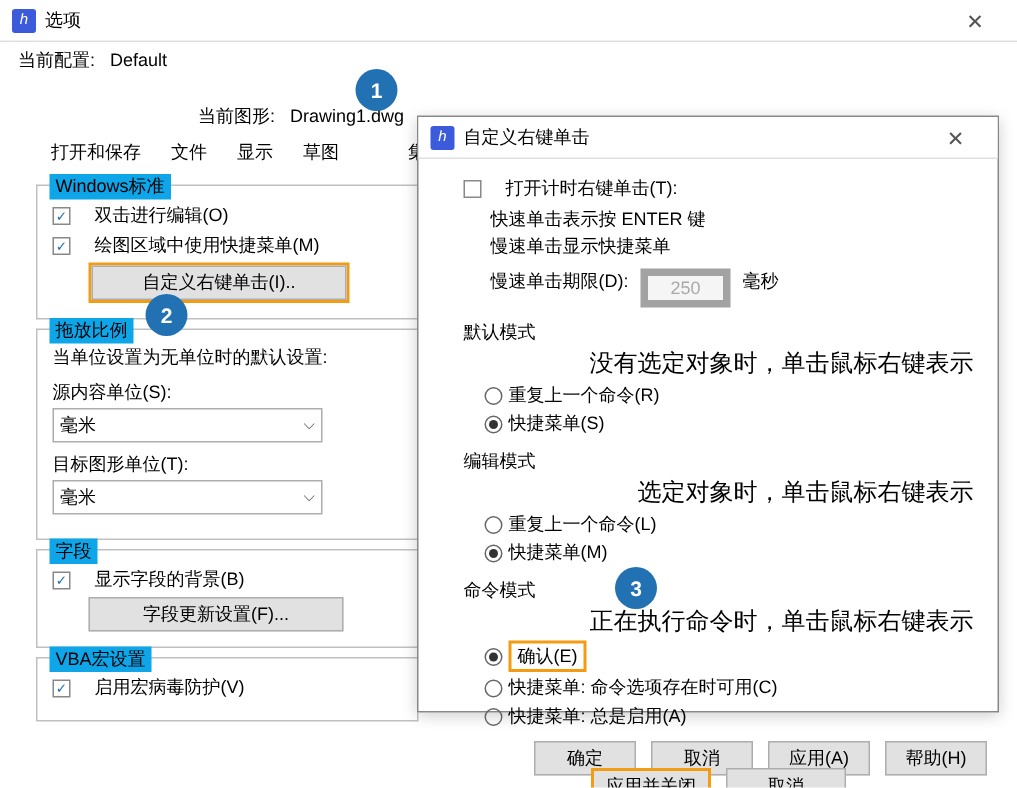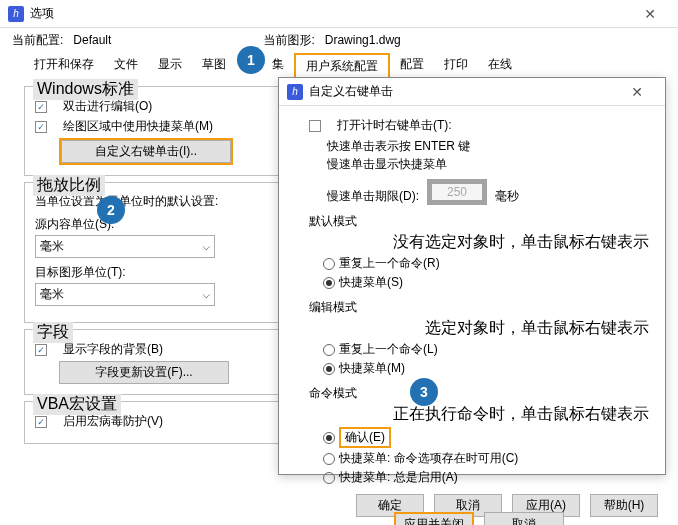--- a/index.html
+++ b/index.html
@@ -1,33 +1,33 @@
 <!DOCTYPE html>
 <html><head>
 <meta charset="utf-8">
 <style>
 * { box-sizing: border-box; margin: 0; padding: 0; }
 body { font-family: "Microsoft YaHei", SimSun, sans-serif; font-size: 12px; background: #fff; width: 678px; height: 525px; position: relative; overflow: hidden; }
 .titlebar { height: 28px; display: flex; align-items: center; padding: 0 8px; border-bottom: 1px solid #e0e0e0; }
 .app-icon { width: 16px; height: 16px; background: #3b5bdb; border-radius: 2px; display: flex; align-items: center; justify-content: center; color: #fff; font-style: italic; font-size: 10px; margin-right: 6px; }
 .titlebar .spacer { flex: 1; }
 .close-btn { width: 40px; height: 28px; display: flex; align-items: center; justify-content: center; font-size: 14px; color: #555; }
-.row1 { display: flex; padding: 4px 12px 2px; gap: 32px; }
+.row1 { display: flex; padding: 4px 12px 2px; gap: 20px; flex-direction: column; }
 .row1 .lbl { margin-right: 10px; }
 .tabs { display: flex; padding: 2px 24px 0; gap: 0; position: relative; }
 .tab { padding: 3px 10px; white-space: nowrap; }
 .tab.highlighted { border: 2px solid #f39c12; background: #fff; position: relative; }
 .badge { position: absolute; width: 28px; height: 28px; border-radius: 50%; background: #2271b3; color: #fff; display: flex; align-items: center; justify-content: center; font-size: 14px; font-weight: bold; z-index: 5; }
 .badge1 { top: 46px; left: 237px; }
 .badge2 { top: 196px; left: 97px; }
 .badge3 { top: 378px; left: 410px; }
 .content { display: flex; padding: 6px 12px 6px 24px; gap: 10px; }
 .left { flex: 0 0 255px; display: flex; flex-direction: column; gap: 6px; }
 .group { border: 1px solid #c0c0c0; padding: 8px 10px 10px; position: relative; }
-.group-title { position: absolute; top: -8px; left: 8px; background: #e5e5e5; padding: 0 4px; font-size: 16px; }
+.group-title { position: absolute; top: -8px; left: 8px; background: #0ea5e9; padding: 0 4px; font-size: 12px; }
 .chk-row { display: flex; align-items: center; gap: 16px; margin: 3px 0; }
 .chk { width: 12px; height: 12px; border: 1px solid #888; display: inline-flex; align-items: center; justify-content: center; font-size: 9px; color: #2271b3; }
 .chk.checked::before { content: "✓"; }
 .btn { border: 1px solid #adadad; background: #e1e1e1; padding: 2px 8px; min-height: 20px; display: inline-flex; align-items: center; justify-content: center; }
 .sel { border: 1px solid #adadad; padding: 2px 4px; display: flex; justify-content: space-between; align-items: center; background: #fff; width: 180px; margin: 2px 0 6px; }
 .sel::after { content: "⌵"; font-size: 10px; color: #555; }
 .lbl2 { margin: 2px 0; }
 .dialog { position: absolute; top: 77px; left: 278px; width: 388px; height: 398px; border: 1px solid #888; background: #fff; box-shadow: 0 2px 10px rgba(0,0,0,0.2); z-index: 3; }
 .dialog .titlebar { background: #fff; }
 .dialog-body { padding: 8px 16px 10px 30px; }
@@ -123,21 +123,21 @@
     <div class="spacer"></div>
     <div class="close-btn">✕</div>
   </div>
   <div class="dialog-body">
     <div class="chk-row">
         <span class="chk"></span>
         <span>打开计时右键单击(T):</span>
       </div>
     <div class="small-text">快速单击表示按 ENTER 键</div>
     <div class="small-text">慢速单击显示快捷菜单</div>
-    <div style="margin:6px 0 0 18px; display:flex; align-items:flex-end; gap:8px">
+    <div style="margin:6px 0 0 18px; display:flex; align-items:flex-start; gap:8px">
       <span>慢速单击期限(D):</span>
       <span class="input-dis">250</span>
       <span>毫秒</span>
     </div>
 
     <div class="section-head">默认模式</div>
     <div class="note">没有选定对象时，单击鼠标右键表示</div>
     <div class="radio-row">
         <span class="radio"></span>
         <span>重复上一个命令(R)</span>

